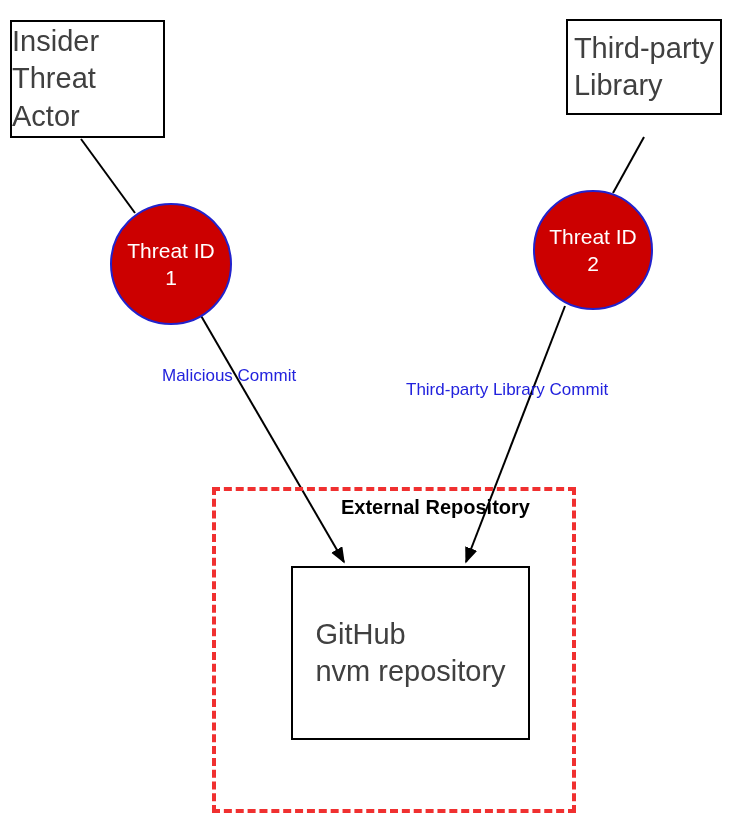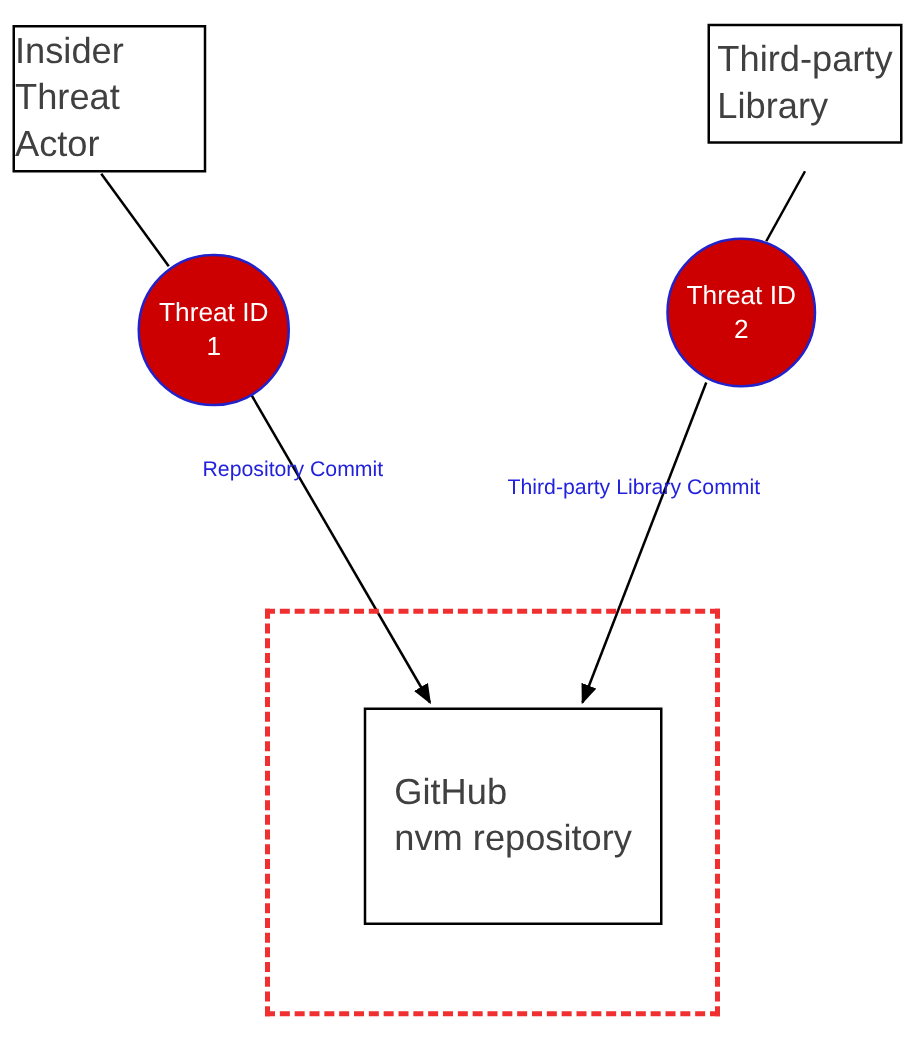--- a/index.html
+++ b/index.html
@@ -90,20 +90,21 @@
 
     <line x1="644" y1="137" x2="613" y2="193" stroke="#000000" stroke-width="2"></line>
 
     <line x1="200" y1="314" x2="344" y2="562" stroke="#000000" stroke-width="2" marker-end="url(#arrowhead)"></line>
 
     <line x1="565" y1="306" x2="466" y2="562" stroke="#000000" stroke-width="2" marker-end="url(#arrowhead)"></line>
   </svg>
 
   <div class="zone-box" style="left:212px; top:487px; width:364px; height:326px;"></div>
 
+  <div class="zone-label" style="left:341px; top:496px;">External Repository</div>
 
   <div class="node-box" style="left:10px; top:20px; width:155px; height:118px;">
     <span>Insider
 Threat Actor</span>
   </div>
 
   <div class="node-box" style="left:566px; top:19px; width:156px; height:96px;">
     <span>Third-party
 Library</span>
   </div>
@@ -116,17 +117,17 @@
   <div class="node-circle" style="left:533px; top:190px; width:120px; height:120px;">
     <span>Threat ID
 2</span>
   </div>
 
   <div class="node-box" style="left:291px; top:566px; width:239px; height:174px;">
     <span>GitHub
 nvm repository</span>
   </div>
 
-  <div class="edge-label" style="left:162px; top:366px;">Repository Commit</div>
+  <div class="edge-label" style="left:162px; top:366px;">Malicious Commit</div>
 
   <div class="edge-label" style="left:406px; top:380px;">Third-party Library Commit</div>
 
 </div>
 
 </body></html>

